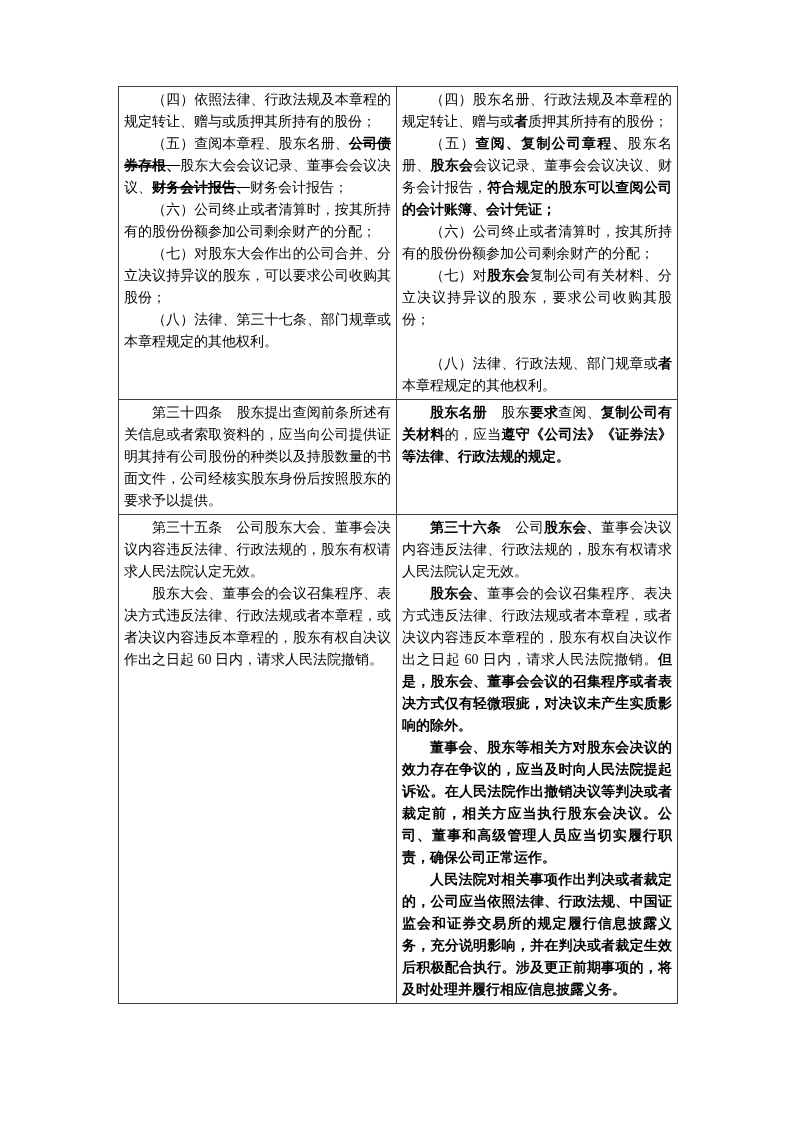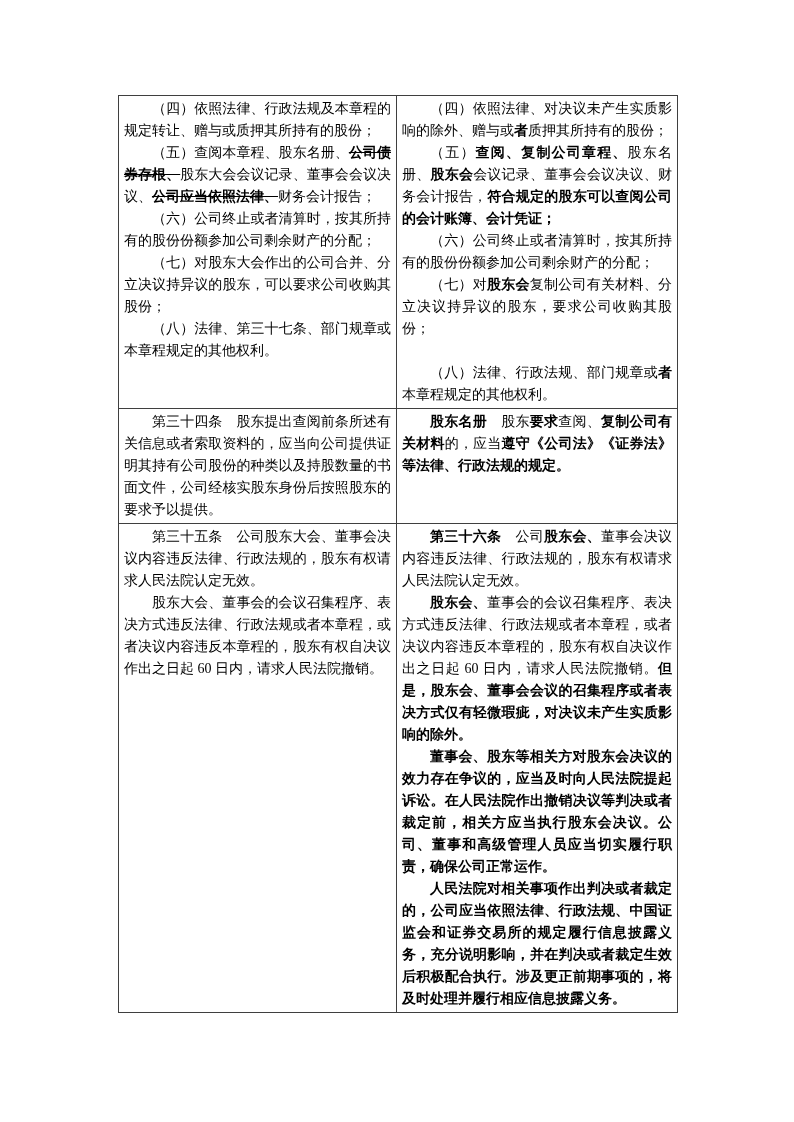--- a/index.html
+++ b/index.html
@@ -3,21 +3,21 @@
 <meta charset="utf-8">
 <style>
   * { margin: 0; padding: 0; box-sizing: border-box; }
   html, body { background: #ffffff; }
   body {
     width: 794px; height: 1122px; position: relative;
     font-family: "Liberation Serif", "DejaVu Serif", serif;
     color: #000000;
   }
   .doc-page { position: absolute; left: 0; top: 0; width: 794px; height: 1122px; }
-  .cmp-table-wrap { position: absolute; left: 118px; top: 95px; width: 559px; }
+  .cmp-table-wrap { position: absolute; left: 118px; top: 86px; width: 559px; }
   table.cmp-table {
     border-collapse: collapse; width: 559px; table-layout: fixed;
   }
   table.cmp-table td {
     border: 1px solid #3f3f3f;
     vertical-align: top;
     padding: 2px 5px 2px 5px;
     font-size: 14px;
     line-height: 22px;
   }
@@ -45,27 +45,27 @@
   <div class="cmp-table-wrap">
     <table class="cmp-table">
       <colgroup>
         <col class="c-old">
         <col class="c-new">
       </colgroup>
       <tbody>
           <tr class="r1">
             <td>
               <p class="para"><span class="rn">（四）依照法律、行政法规及本章程的规定转让、赠与或质押其所持有的股份；</span></p>
-              <p class="para"><span class="rn">（五）查阅本章程、股东名册、</span><span class="rbs">公司债券存根、</span><span class="rn">股东大会会议记录、董事会会议决议、</span><span class="rbs">公司应当依照法律、</span><span class="rn">财务会计报告；</span></p>
+              <p class="para"><span class="rn">（五）查阅本章程、股东名册、</span><span class="rbs">公司债券存根、</span><span class="rn">股东大会会议记录、董事会会议决议、</span><span class="rbs">财务会计报告、</span><span class="rn">财务会计报告；</span></p>
               <p class="para"><span class="rn">（六）公司终止或者清算时，按其所持有的股份份额参加公司剩余财产的分配；</span></p>
               <p class="para"><span class="rn">（七）对股东大会作出的公司合并、分立决议持异议的股东，可以要求公司收购其股份；</span></p>
               <p class="para"><span class="rn">（八）法律、第三十七条、部门规章或本章程规定的其他权利。</span></p>
             </td>
             <td>
-              <p class="para"><span class="rn">（四）依照法律、对决议未产生实质影响的除外、赠与或</span><span class="rb">者</span><span class="rn">质押其所持有的股份；</span></p>
+              <p class="para"><span class="rn">（四）股东名册、行政法规及本章程的规定转让、赠与或</span><span class="rb">者</span><span class="rn">质押其所持有的股份；</span></p>
               <p class="para"><span class="rn">（五）</span><span class="rb">查阅、复制公司章程、</span><span class="rn">股东名册、</span><span class="rb">股东会</span><span class="rn">会议记录、董事会会议决议、财务会计报告，</span><span class="rb">符合规定的股东可以查阅公司的会计账簿、会计凭证；</span></p>
               <p class="para"><span class="rn">（六）公司终止或者清算时，按其所持有的股份份额参加公司剩余财产的分配；</span></p>
               <p class="para"><span class="rn">（七）对</span><span class="rb">股东会</span><span class="rn">复制公司有关材料、分立决议持异议的股东，要求公司收购其股份；</span></p>
               <p class="para empty">&nbsp;</p>
               <p class="para"><span class="rn">（八）法律、行政法规、部门规章或</span><span class="rb">者</span><span class="rn">本章程规定的其他权利。</span></p>
             </td>
           </tr>
           <tr class="r2">
             <td>
               <p class="para"><span class="rn">第三十四条　股东提出查阅前条所述有关信息或者索取资料的，应当向公司提供证明其持有公司股份的种类以及持股数量的书面文件，公司经核实股东身份后按照股东的要求予以提供。</span></p>

